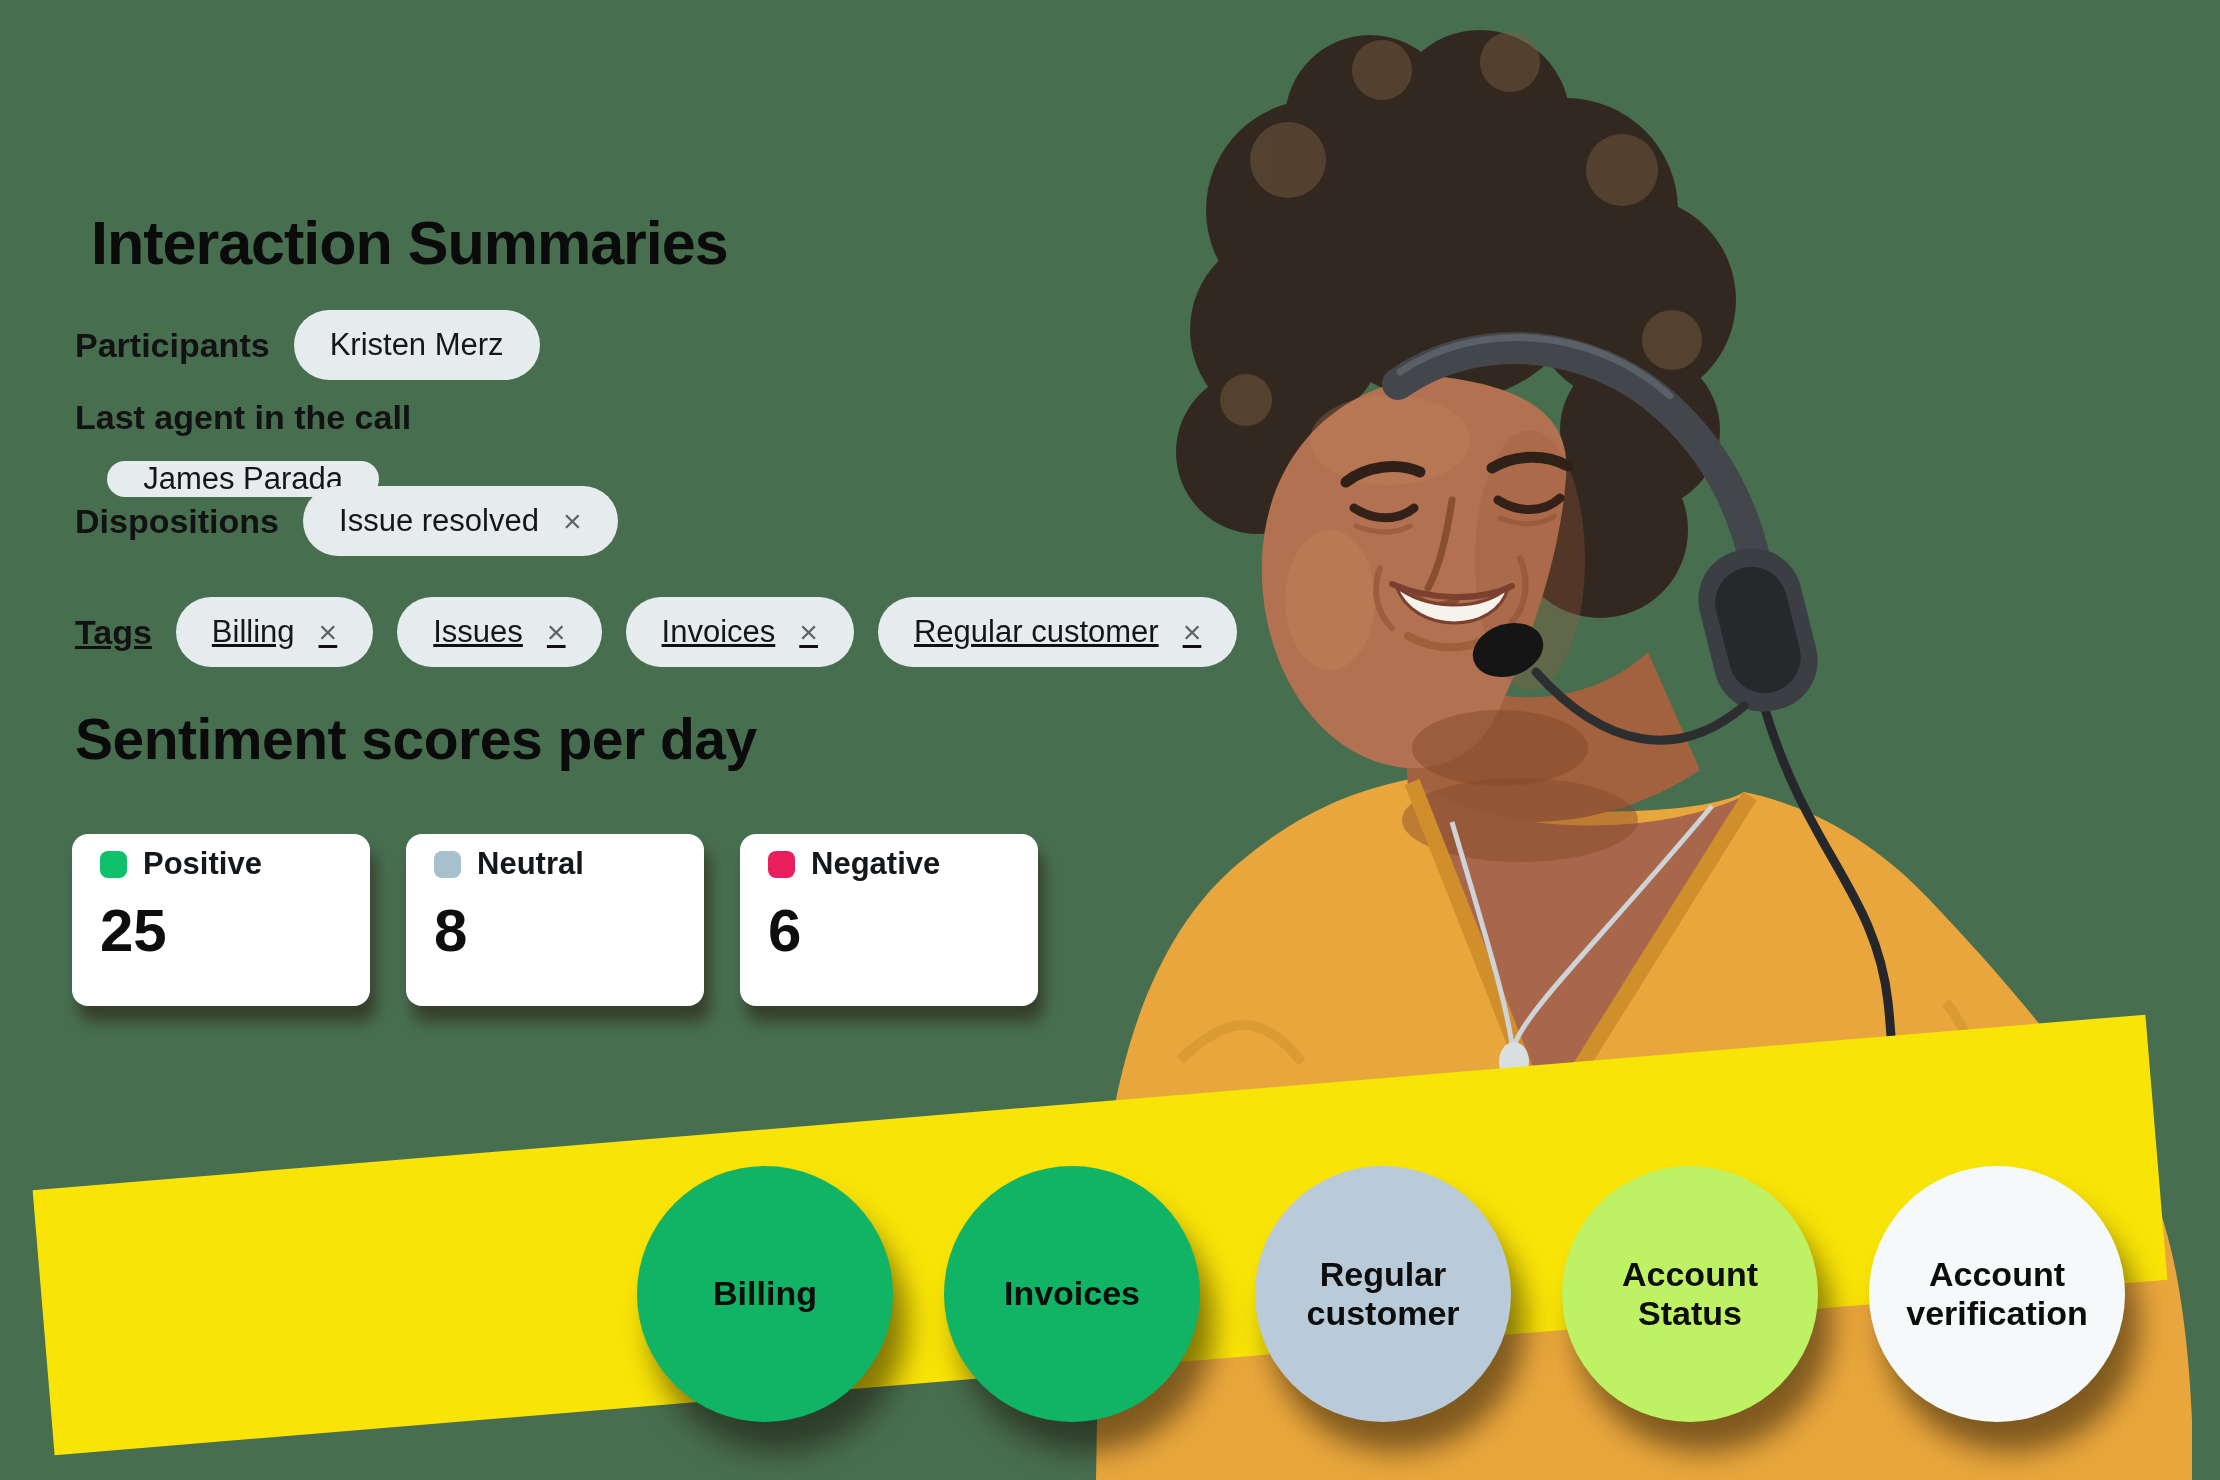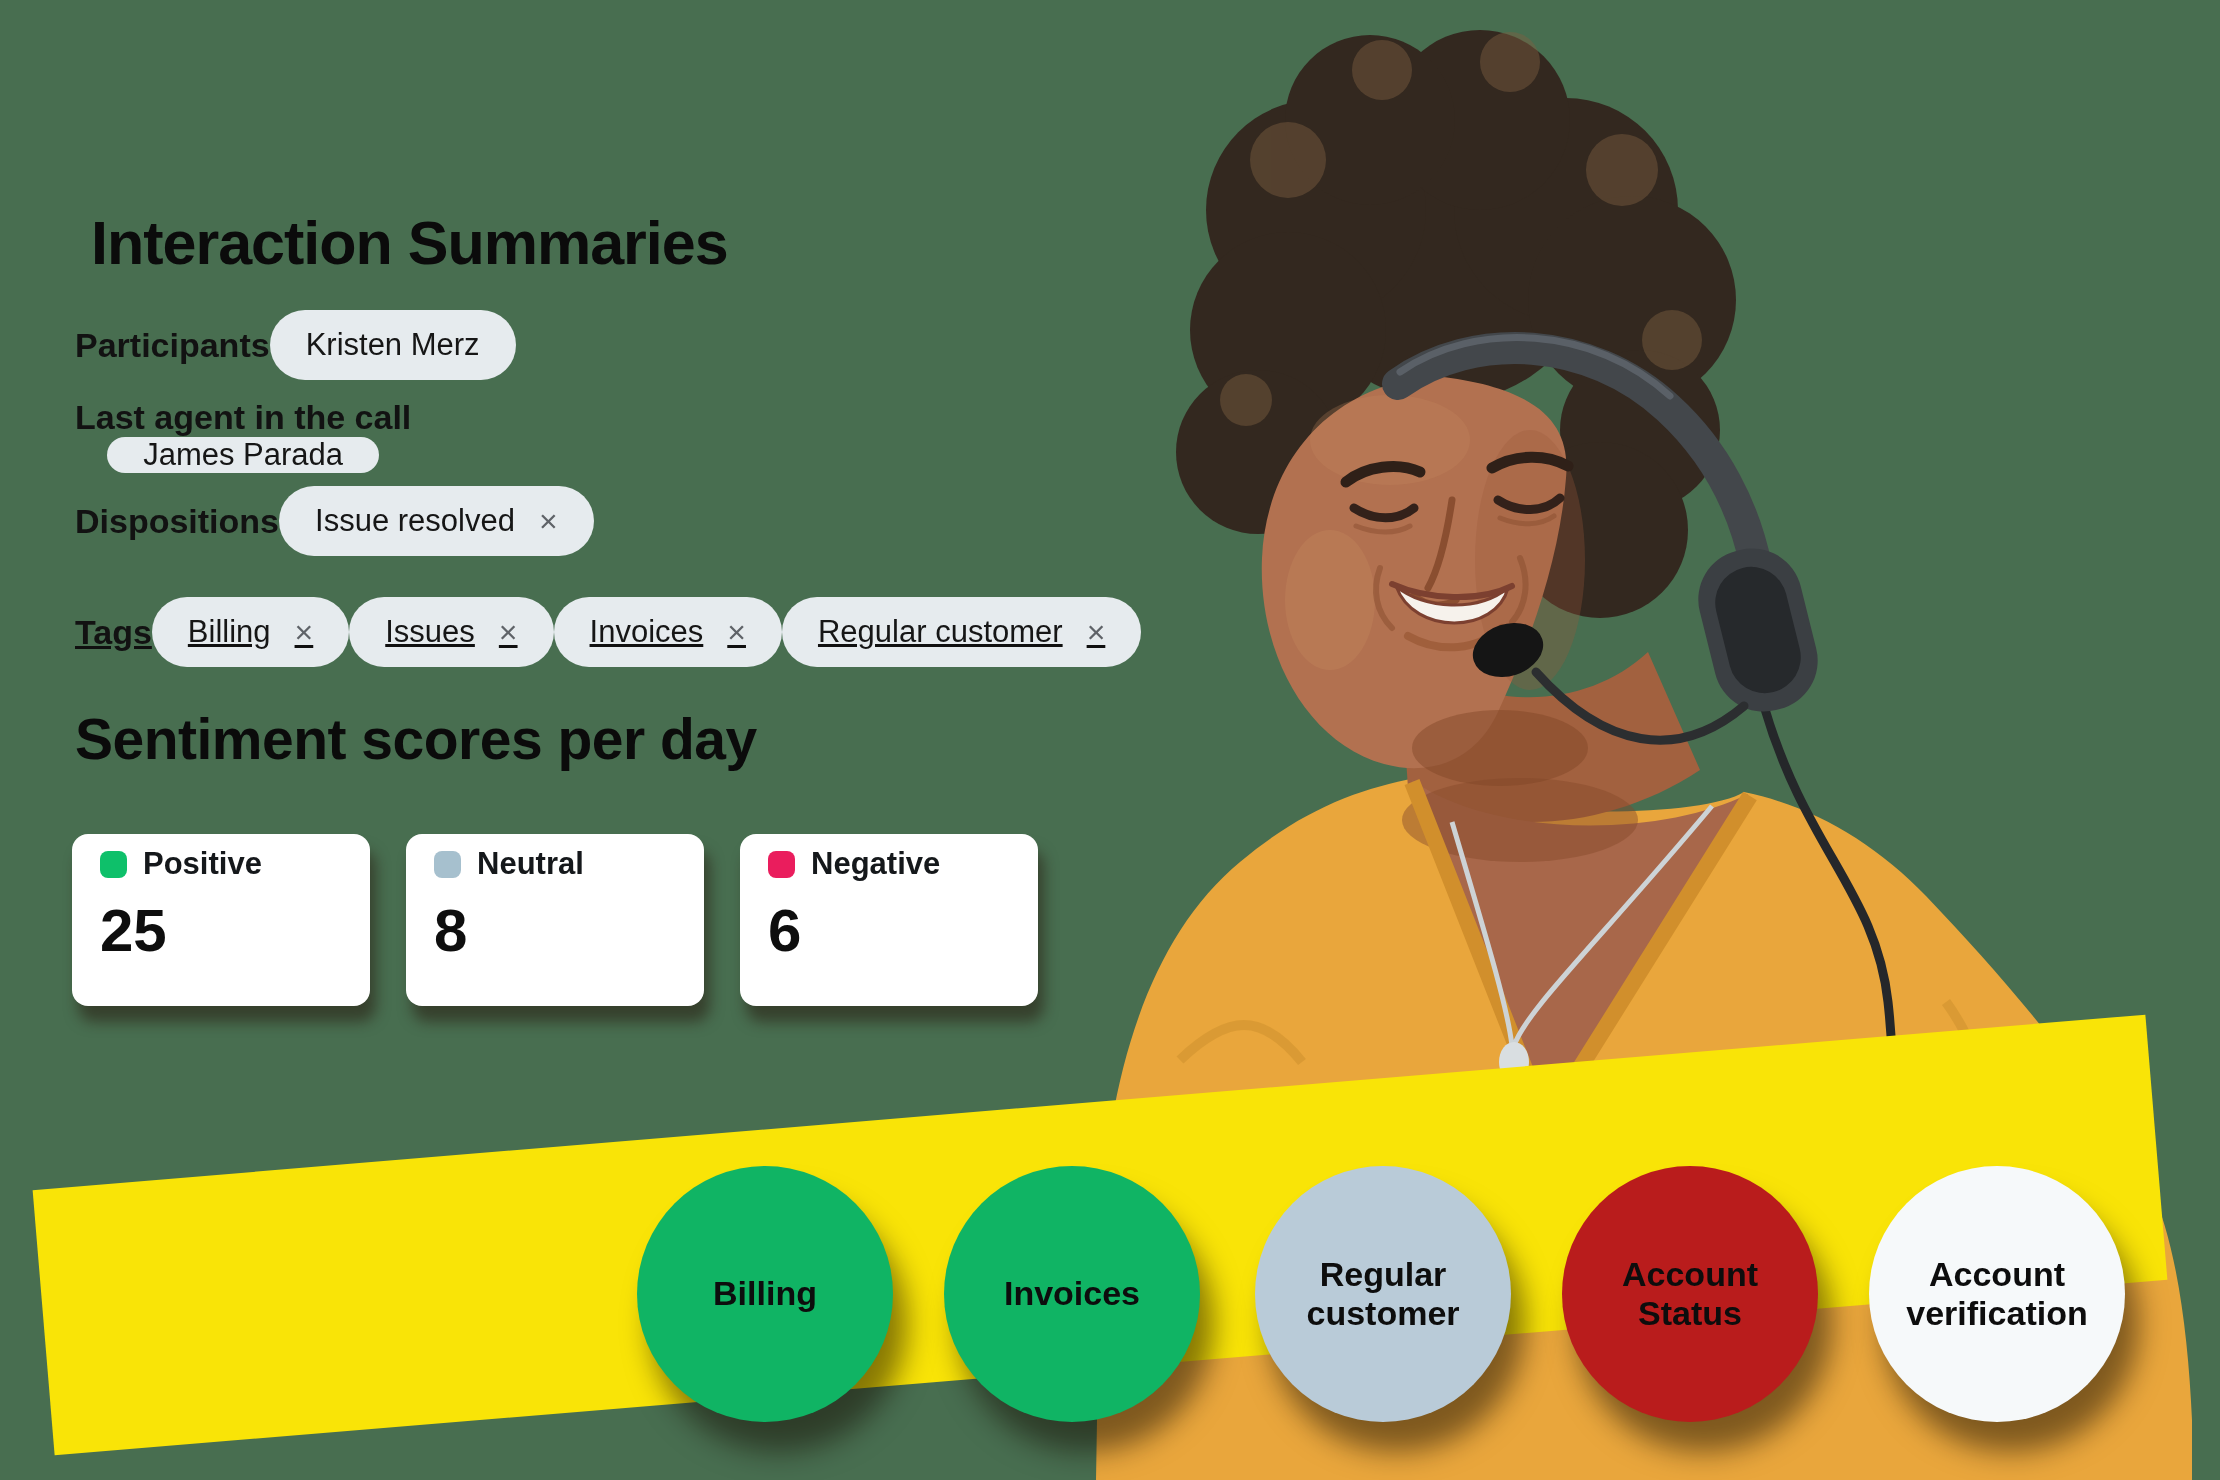--- a/index.html
+++ b/index.html
@@ -25,21 +25,21 @@
     box-shadow:14px 30px 28px rgba(22,14,4,.5);
   }
   .topic-1{left:637px;} .topic-2{left:944px;} .topic-3{left:1255px;}
   .topic-4{left:1562px;} .topic-5{left:1869px;}
   
   .ui{position:absolute;left:0;top:0;z-index:4;}
   .page-title{
     position:absolute;left:75px;top:192px;margin:16px;
     font-size:61px;font-weight:700;letter-spacing:-1px;color:#0b0b0b;white-space:nowrap;
   }
-  .row{position:absolute;left:75px;display:flex;align-items:center;height:70px;}
+  .row{position:absolute;left:75px;display:flex;align-items:center;gap:24px;height:70px;}
   .row-1{top:310px;} .row-2{top:398px;flex-direction:column;} .row-3{top:486px;} .row-4{top:597px;text-decoration:underline;}
   .row-label{font-size:34px;font-weight:700;color:#121212;white-space:nowrap;}
   .chip{
     display:flex;align-items:center;gap:24px;background:#e6ebee;border-radius:36px;
     height:70px;padding:0 36px;font-size:31px;font-weight:500;color:#161616;white-space:nowrap;
   }
   .chip .x{font-size:32px;color:#5f6368;font-weight:400;line-height:1;cursor:default;}
   .section-title{
     position:absolute;left:75px;top:706px;margin:0;
     font-size:57px;font-weight:700;letter-spacing:-0.5px;color:#0b0b0b;white-space:nowrap;
@@ -141,21 +141,21 @@
 
   <div class="topic topic-1" style="background-color: rgb(16, 180, 100);">
     <span>Billing</span>
   </div>
   <div class="topic topic-2" style="background-color: rgb(16, 180, 100);">
     <span>Invoices</span>
   </div>
   <div class="topic topic-3" style="background-color: rgb(185, 203, 216);">
     <span>Regular customer</span>
   </div>
-  <div class="topic topic-4" style="background-color: #b91c1c; justify-content: flex-end;">
+  <div class="topic topic-4" style="background-color: #bef264; justify-content: flex-end;">
     <span>Account Status</span>
   </div>
   <div class="topic topic-5" style="background-color: rgb(246, 249, 250);">
     <span>Account verification</span>
   </div>
 
   <div class="ui">
     <h1 class="page-title">Interaction Summaries</h1>
 
     <div class="row row-1">

